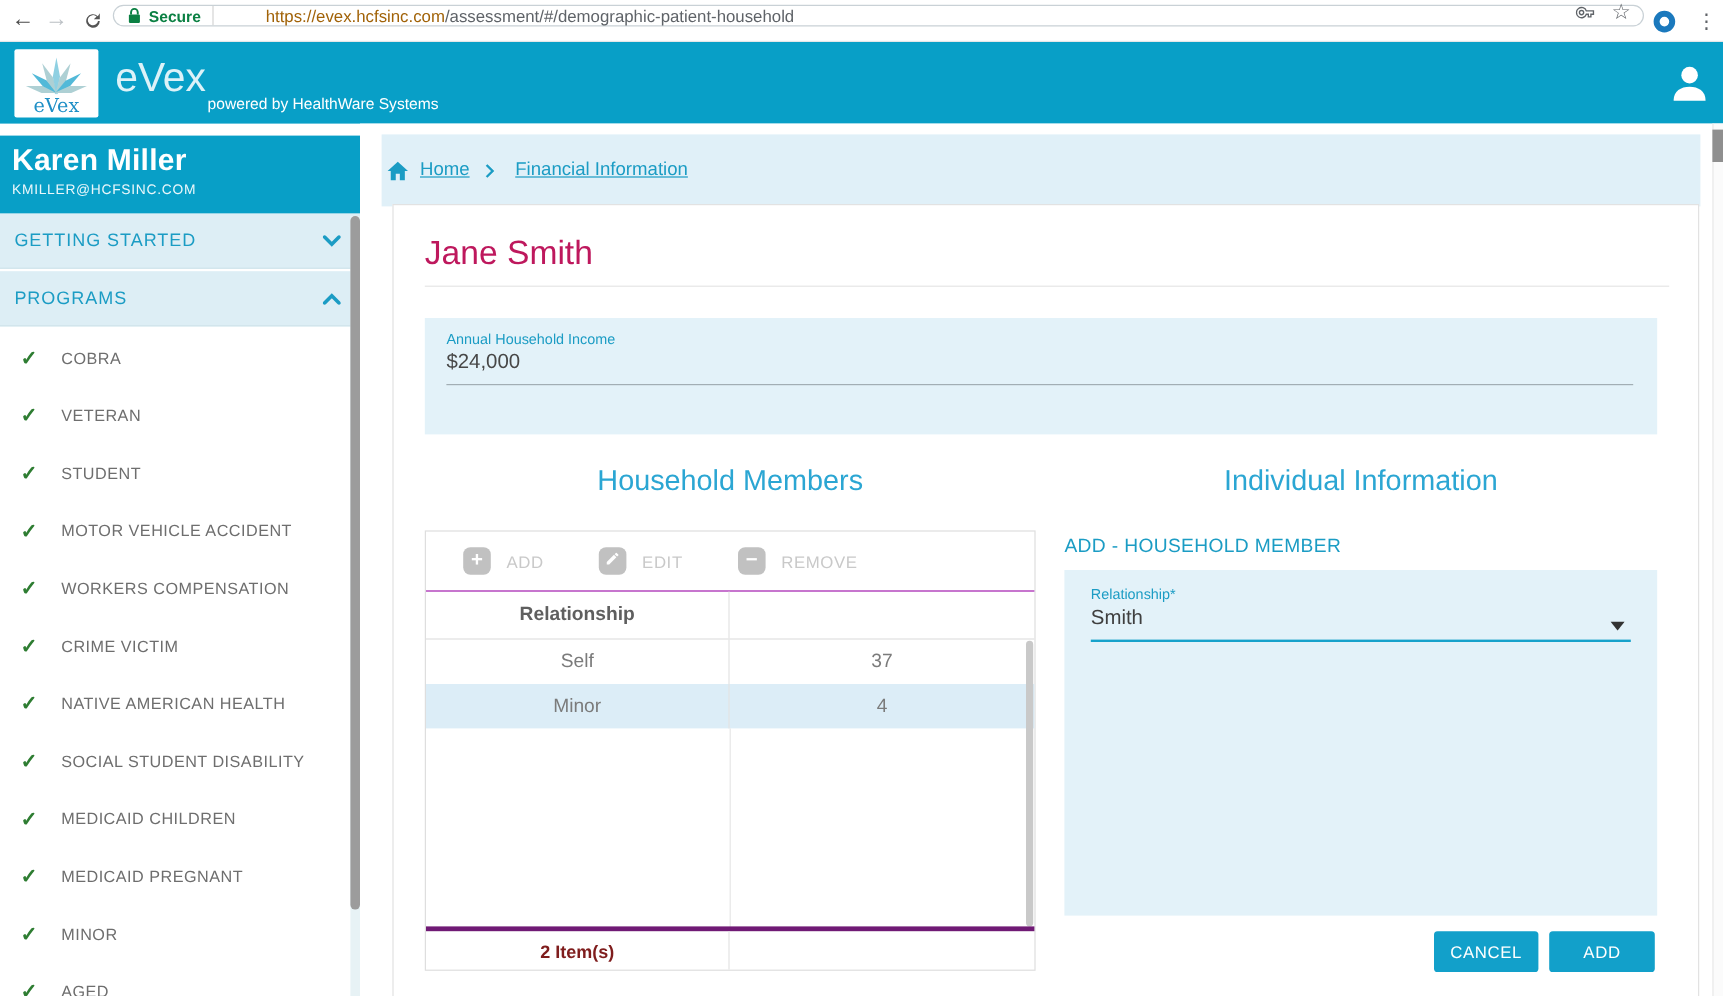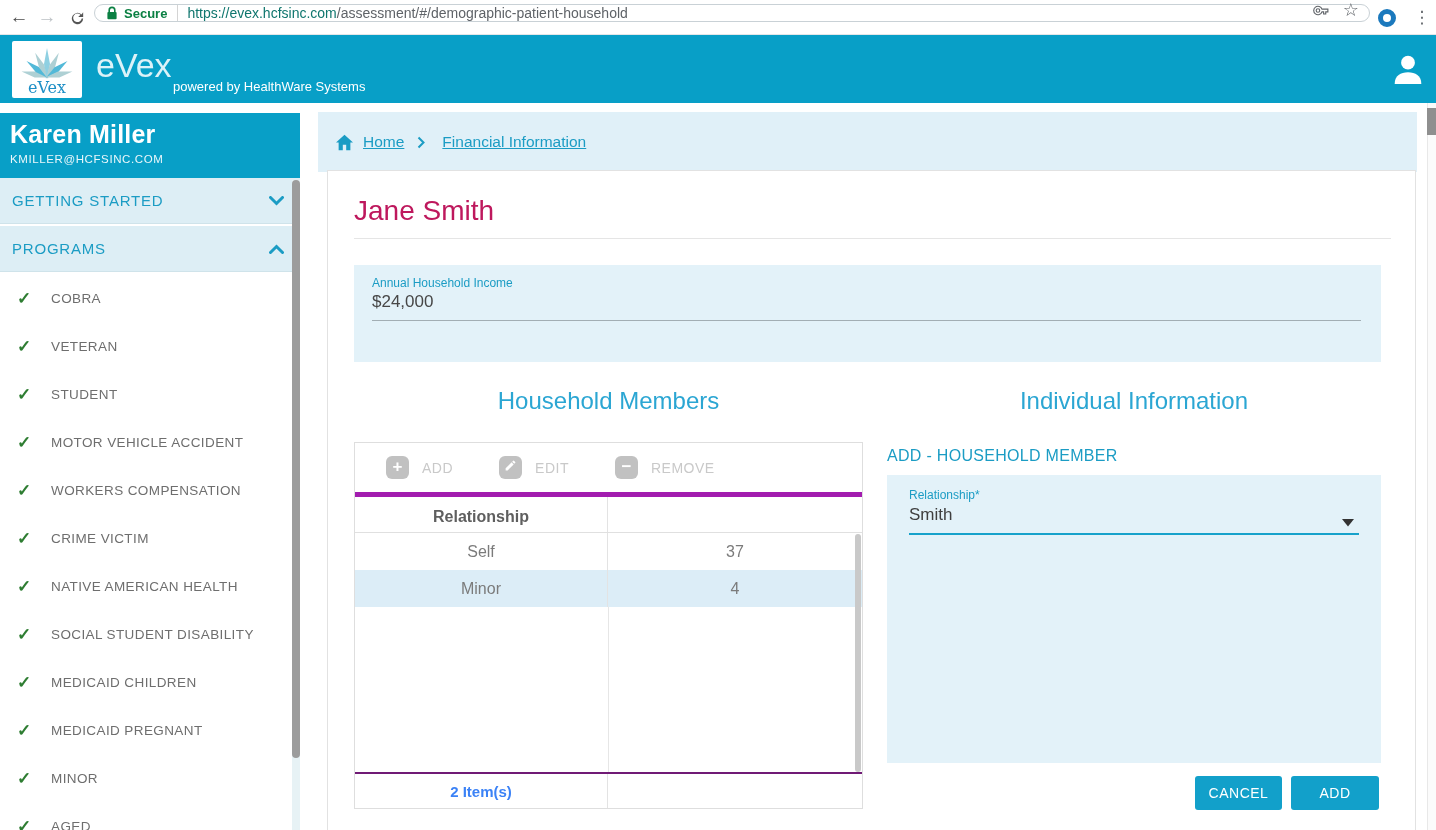--- a/index.html
+++ b/index.html
@@ -13,21 +13,21 @@
   .nav-ico { position:absolute; top:4px; font-size:19px; color:#4a4a4a; line-height:26px;
              width:26px; text-align:center; cursor:pointer; }
   #back-ico { left:6px; }
   #fwd-ico  { left:34px; color:#bcc1c5; }
   #reload-ico { left:64px; top:8px; }
   #urlbar { position:absolute; left:94px; top:4px; width:1276px; height:18px; background:#fff;
             border:1px solid #c9d1d6; border-radius:14px; display:flex; align-items:flex-end;
             padding:0 10px 0 11px; }
   .secure-txt { color:#0b8043; font-size:13px; font-weight:bold; margin-left:6px; }
   .url-sep { width:1px; height:16px; background:#d4d4d4; margin:0 9px 0 10px; }
-  .url-origin { font-size:14px; color:#0f766e; }
+  .url-origin { font-size:14px; color:#a16207;margin-left:34px; }
   .url-path   { font-size:14px; color:#5f6368; }
   .urlbar-right { margin-left:auto; display:flex; align-items:center; gap:13px; }
   .star { font-size:18px; color:#5f6368; }
   #ext-circle { position:absolute; left:1378px; top:9px; width:18px; height:18px;
                 border:5px solid #1b79bd; border-radius:50%; background:#fff; }
   #menu-dots { position:absolute; left:1412px; top:5px; font-size:17px; color:#5f6368;
                width:20px; text-align:center; letter-spacing:0; line-height:26px; }
 
   
   #appheader { position:absolute; left:0; top:35px; width:1436px; height:68px; background:#089fc7; }
@@ -49,21 +49,21 @@
   .program-item { height:48px; display:flex; align-items:center; padding-left:17px; cursor:pointer; }
   .check { color:#2e7d32; font-size:17px; font-weight:bold; width:20px; }
   .program-label { margin-left:14px; font-size:13.5px; color:#6e6e6e; letter-spacing:.4px; }
   #side-track { position:absolute; left:292px; top:67px; width:8px; height:660px; background:#e7f2f5; }
   #side-thumb { position:absolute; left:0; top:0; width:8px; height:578px; background:#9c9c9c;
                 border-radius:4px; }
 
   
   #main { position:absolute; left:300px; top:103px; width:1136px; height:727px; background:#fff; }
   #breadcrumb { position:absolute; left:18px; top:9px; width:1099px; height:60px; background:#e0f0f8;
-                display:flex; align-items:center; padding-left:17px; }
+                display:flex; align-items:center; padding-left:4px; }
   .crumb-link { color:#1b9cc4; font-size:15.5px; text-decoration:underline; margin-left:9px; cursor:pointer; }
   .crumb-sep { margin:0 8px 0 13px; display:flex; align-items:center; }
 
   #card { position:absolute; left:27px; top:67px; width:1089px; height:700px; background:#fff;
           border:1px solid #e2e2e2; }
   #patient-name { position:absolute; left:26px; top:24px; font-size:28px; color:#be185d; }
   #card-rule { position:absolute; left:26px; top:67px; width:1037px; height:1px; background:#e5e5e5; }
 
   #income-panel { position:absolute; left:26px; top:94px; width:1027px; height:97px; background:#e3f2f9;text-align:right; }
   .field-label { font-size:12px; color:#1b9cc4; }
@@ -76,34 +76,34 @@
   #ii-heading { left:559px; width:494px; }
 
   
   #hm-table { position:absolute; left:26px; top:271px; width:509px; height:367px;
               border:1px solid #dedede; }
   #hm-toolbar { height:49px; display:flex; align-items:center; padding-left:31px; }
   .tbtn { display:flex; align-items:center; margin-right:46px; cursor:pointer; }
   .tbtn-ico { width:23px; height:23px; background:#c1c1c1; border-radius:6px; color:#fff;
               font-size:17px; font-weight:bold; text-align:center; line-height:22px; }
   .tbtn-label { margin-left:13px; font-size:14px; color:#c9c9c9; letter-spacing:.5px; }
-  #hm-header-row { height:41px; border-top:5px solid #a21caf; border-bottom:1px solid #e0e0e0;
+  #hm-header-row { height:41px; border-top:1px solid #a21caf; border-bottom:1px solid #e0e0e0;
                    display:flex; font-weight:bold; font-size:16px; color:#5f5f5f; }
   .cell-rel { width:253px; border-right:1px solid #e3e3e3; text-align:center; }
   .cell-age { flex:1; text-align:center; }
   #hm-header-row div { line-height:40px; }
   #hm-body { position:relative; height:240px; }
   .hm-row { height:37px; display:flex; font-size:16px; color:#7b7b7b; }
   .hm-row div { line-height:37px; }
   .hm-row.alt { background:#dcedf7; }
   #body-divider { position:absolute; left:253px; top:74px; bottom:0; width:1px; background:#e6e6e6; }
   #table-thumb { position:absolute; right:1px; top:91px; width:6px; height:238px; background:#c9c9c9;
                  border-radius:3px; }
-  #hm-footer { position:absolute; left:0; right:0; bottom:0; height:36px; border-top:2px solid #701a75;
-               display:flex; font-size:15px; font-weight:bold; color:#3b82f6; }
+  #hm-footer { position:absolute; left:0; right:0; bottom:0; height:36px; border-top:4px solid #701a75;
+               display:flex; font-size:15px; font-weight:bold; color:#7f1d1d; }
   #hm-footer div { line-height:35px; }
 
   
   #ii-sub { position:absolute; left:559px; top:276px; font-size:16px; color:#1b9cc4; letter-spacing:.3px; }
   #ii-panel { position:absolute; left:559px; top:304px; width:494px; height:288px; background:#e3f2f9; }
   #rel-label { position:absolute; left:22px; top:13px; }
   #rel-value { position:absolute; left:22px; top:30px; font-size:17px; color:#3f3f3f; }
   #rel-caret { position:absolute; right:27px; top:38px; }
   #rel-line { position:absolute; left:22px; top:58px; width:450px; height:2px; background:#17a2cb; }
 

